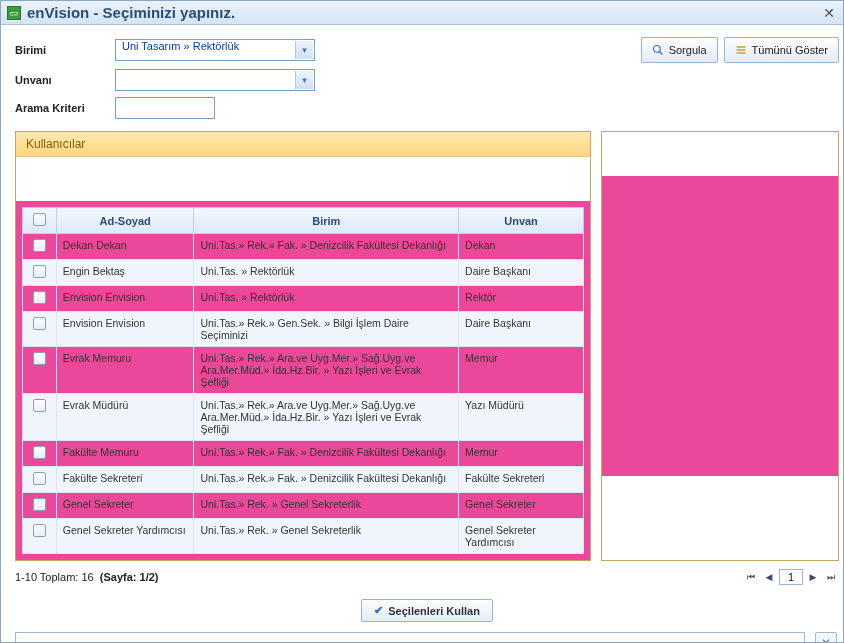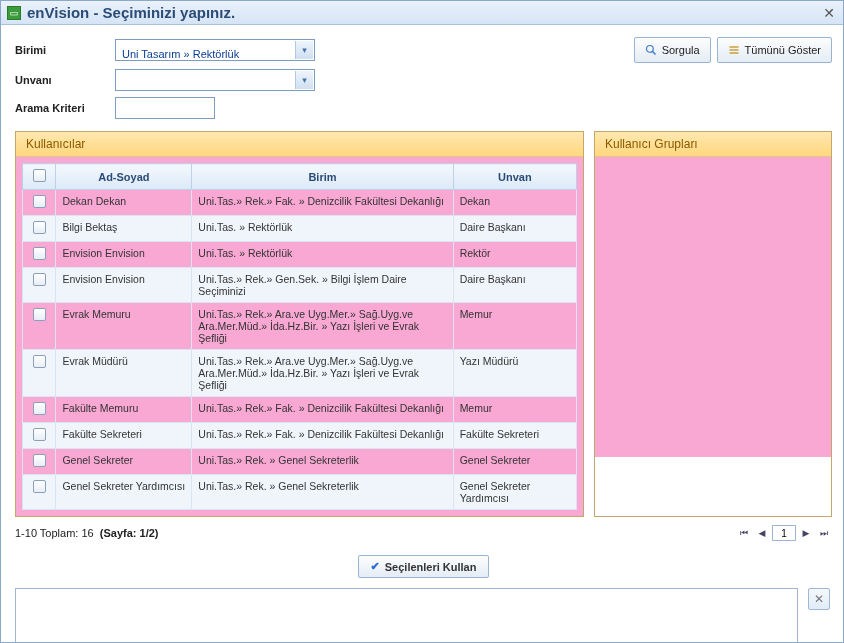--- a/index.html
+++ b/index.html
@@ -4,41 +4,41 @@
 <style>
 * { box-sizing: border-box; margin: 0; padding: 0; }
 body { font-family: Arial, sans-serif; font-size: 11px; color: #333; background: #fff; }
 
 .window { width: 844px; height: 643px; border: 1px solid #8aa8c8; background: #fff; position: relative; display: flex; flex-direction: column;}
 .titlebar { background: linear-gradient(to bottom, #eaf2fb, #d5e4f5); height: 24px; display: flex; align-items: center; padding: 0 6px; border-bottom: 1px solid #a9c2dc; }
 .titlebar .app-icon { width: 14px; height: 14px; background: #3a9c3a; border: 1px solid #2b7a2b; margin-right: 6px; display:inline-flex; align-items:center; justify-content:center; color:#fff; font-size:9px;}
 .titlebar .title { font-weight: bold; color: #2b4c77; font-size: 15px; }
 .titlebar .close { margin-left: auto; font-size: 14px; color: #555; cursor: pointer; width:16px; text-align:center;}
 
-.content { padding: 12px 11px 8px 14px; flex:1; overflow:hidden; display:flex; flex-direction:column;}
+.content { padding: 12px 4px 8px 14px; flex:1; overflow:hidden; display:flex; flex-direction:column;}
 
 .filter-row { display: flex; align-items: center; margin-bottom: 6px; }
 .filter-row .lbl { width: 100px; font-weight: bold; color: #222; }
 .filter-row .sel { position: relative; }
-.select-box { width: 200px; height: 22px; border: 1px solid #7d9cc0; background: #fff; display: flex; align-items: flex-end; padding: 0 22px 0 6px; color: #0b3d91; cursor: pointer; position: relative; }
+.select-box { width: 200px; height: 22px; border: 1px solid #7d9cc0; background: #fff; display: flex; align-items: flex-start; padding: 0 22px 0 6px; color: #0b3d91; cursor: pointer; position: relative; }
 .select-box.empty { color: #333; }
 .select-arrow { position: absolute; right: 1px; top: 1px; bottom: 1px; width: 18px; background: linear-gradient(to bottom, #eef4fb, #cfe0f2); border-left: 1px solid #b3c8e0; display: flex; align-items: center; justify-content: center; color:#4673a8;}
 .select-arrow::after{content:"▾"; font-size:9px;}
 .text-input { width: 100px; height: 22px; border: 1px solid #7d9cc0; padding: 0 4px; }
 
 .top-buttons { display: flex; gap: 6px; margin-left:auto;}
 .btn { height: 26px; background: linear-gradient(to bottom, #fdfdfd, #e4ecf5); border: 1px solid #98b4d3; padding: 0 10px; display: inline-flex; align-items: center; gap: 5px; cursor: pointer; font-size:11px; color:#222; border-radius:2px;}
 .btn .ic { width:12px; height:12px; display:inline-flex; align-items:center; justify-content:center;}
 
 .panels { display: flex; gap: 10px; margin-top: 6px; }
 .panel { border: 1px solid #c3a86a; }
 .panel-header { background: linear-gradient(to bottom, #ffe8b0, #ffd77e); color: #8a5a00; font-weight: normal; padding: 5px 10px; border-bottom: 1px solid #e0c583; font-size:12px;}
 .panel.users { flex: 1; }
 .panel.groups { width: 238px; }
-.panel-body { background: #f9a8d4; }
+.panel-body { background: #ec4899; margin-top: 44px; }
 .panel.groups .panel-body { height: 300px; }
 
 table.grid { width: 100%; border-collapse: collapse; table-layout: fixed; }
 table.grid th { background: linear-gradient(to bottom, #f3f8fe, #dce9f8); border: 1px solid #bcd0e8; padding: 5px 6px; font-weight: bold; color: #2b4c77; font-size:11px; text-align:center;}
 table.grid td { border: 1px solid #dbe5f1; padding: 5px 6px; vertical-align: top; font-size:10.5px; color:#333; }
 table.grid tr:nth-child(even) td { background: #f0f5fb; }
 .chk { width: 13px; height: 13px; border: 1px solid #8aa0b8; background: linear-gradient(to bottom,#fff,#e8eef5); display:inline-block; border-radius:2px;}
 col.c-chk{width:32px;} col.c-name{width:130px;} col.c-birim{width:250px;} col.c-unvan{width:118px;}
 
 .pager-row { display: flex; align-items: center; margin-top: 8px; font-size:11px;}
@@ -135,21 +135,21 @@
             </thead>
             <tbody id="rows-body">
                 <tr>
                   <td style="text-align:center;"><span class="chk"></span></td>
                   <td>Dekan Dekan</td>
                   <td>Uni.Tas.» Rek.» Fak. » Denizcilik Fakültesi Dekanlığı</td>
                   <td>Dekan</td>
                 </tr>
                 <tr>
                   <td style="text-align:center;"><span class="chk"></span></td>
-                  <td>Bilgi Bektaş</td>
+                  <td>Engin Bektaş</td>
                   <td>Uni.Tas. » Rektörlük</td>
                   <td>Daire Başkanı</td>
                 </tr>
                 <tr>
                   <td style="text-align:center;"><span class="chk"></span></td>
                   <td>Envision Envision</td>
                   <td>Uni.Tas. » Rektörlük</td>
                   <td>Rektör</td>
                 </tr>
                 <tr>
@@ -192,21 +192,20 @@
                   <td style="text-align:center;"><span class="chk"></span></td>
                   <td>Genel Sekreter Yardımcısı</td>
                   <td>Uni.Tas.» Rek. » Genel Sekreterlik</td>
                   <td>Genel Sekreter Yardımcısı</td>
                 </tr>
               </tbody>
           </table>
         </div>
       </div>
       <div class="panel groups">
-        <div class="panel-header">Kullanıcı Grupları</div>
         <div class="panel-body"></div>
       </div>
     </div>
 
     <div class="pager-row">
       <div class="pager-info">
         <span>1-10 Toplam: 16</span>&nbsp;&nbsp;<b>(Sayfa: 1/2)</b>
       </div>
       <div class="pager-ctrl">
         <span class="pg-btn">⏮</span>

